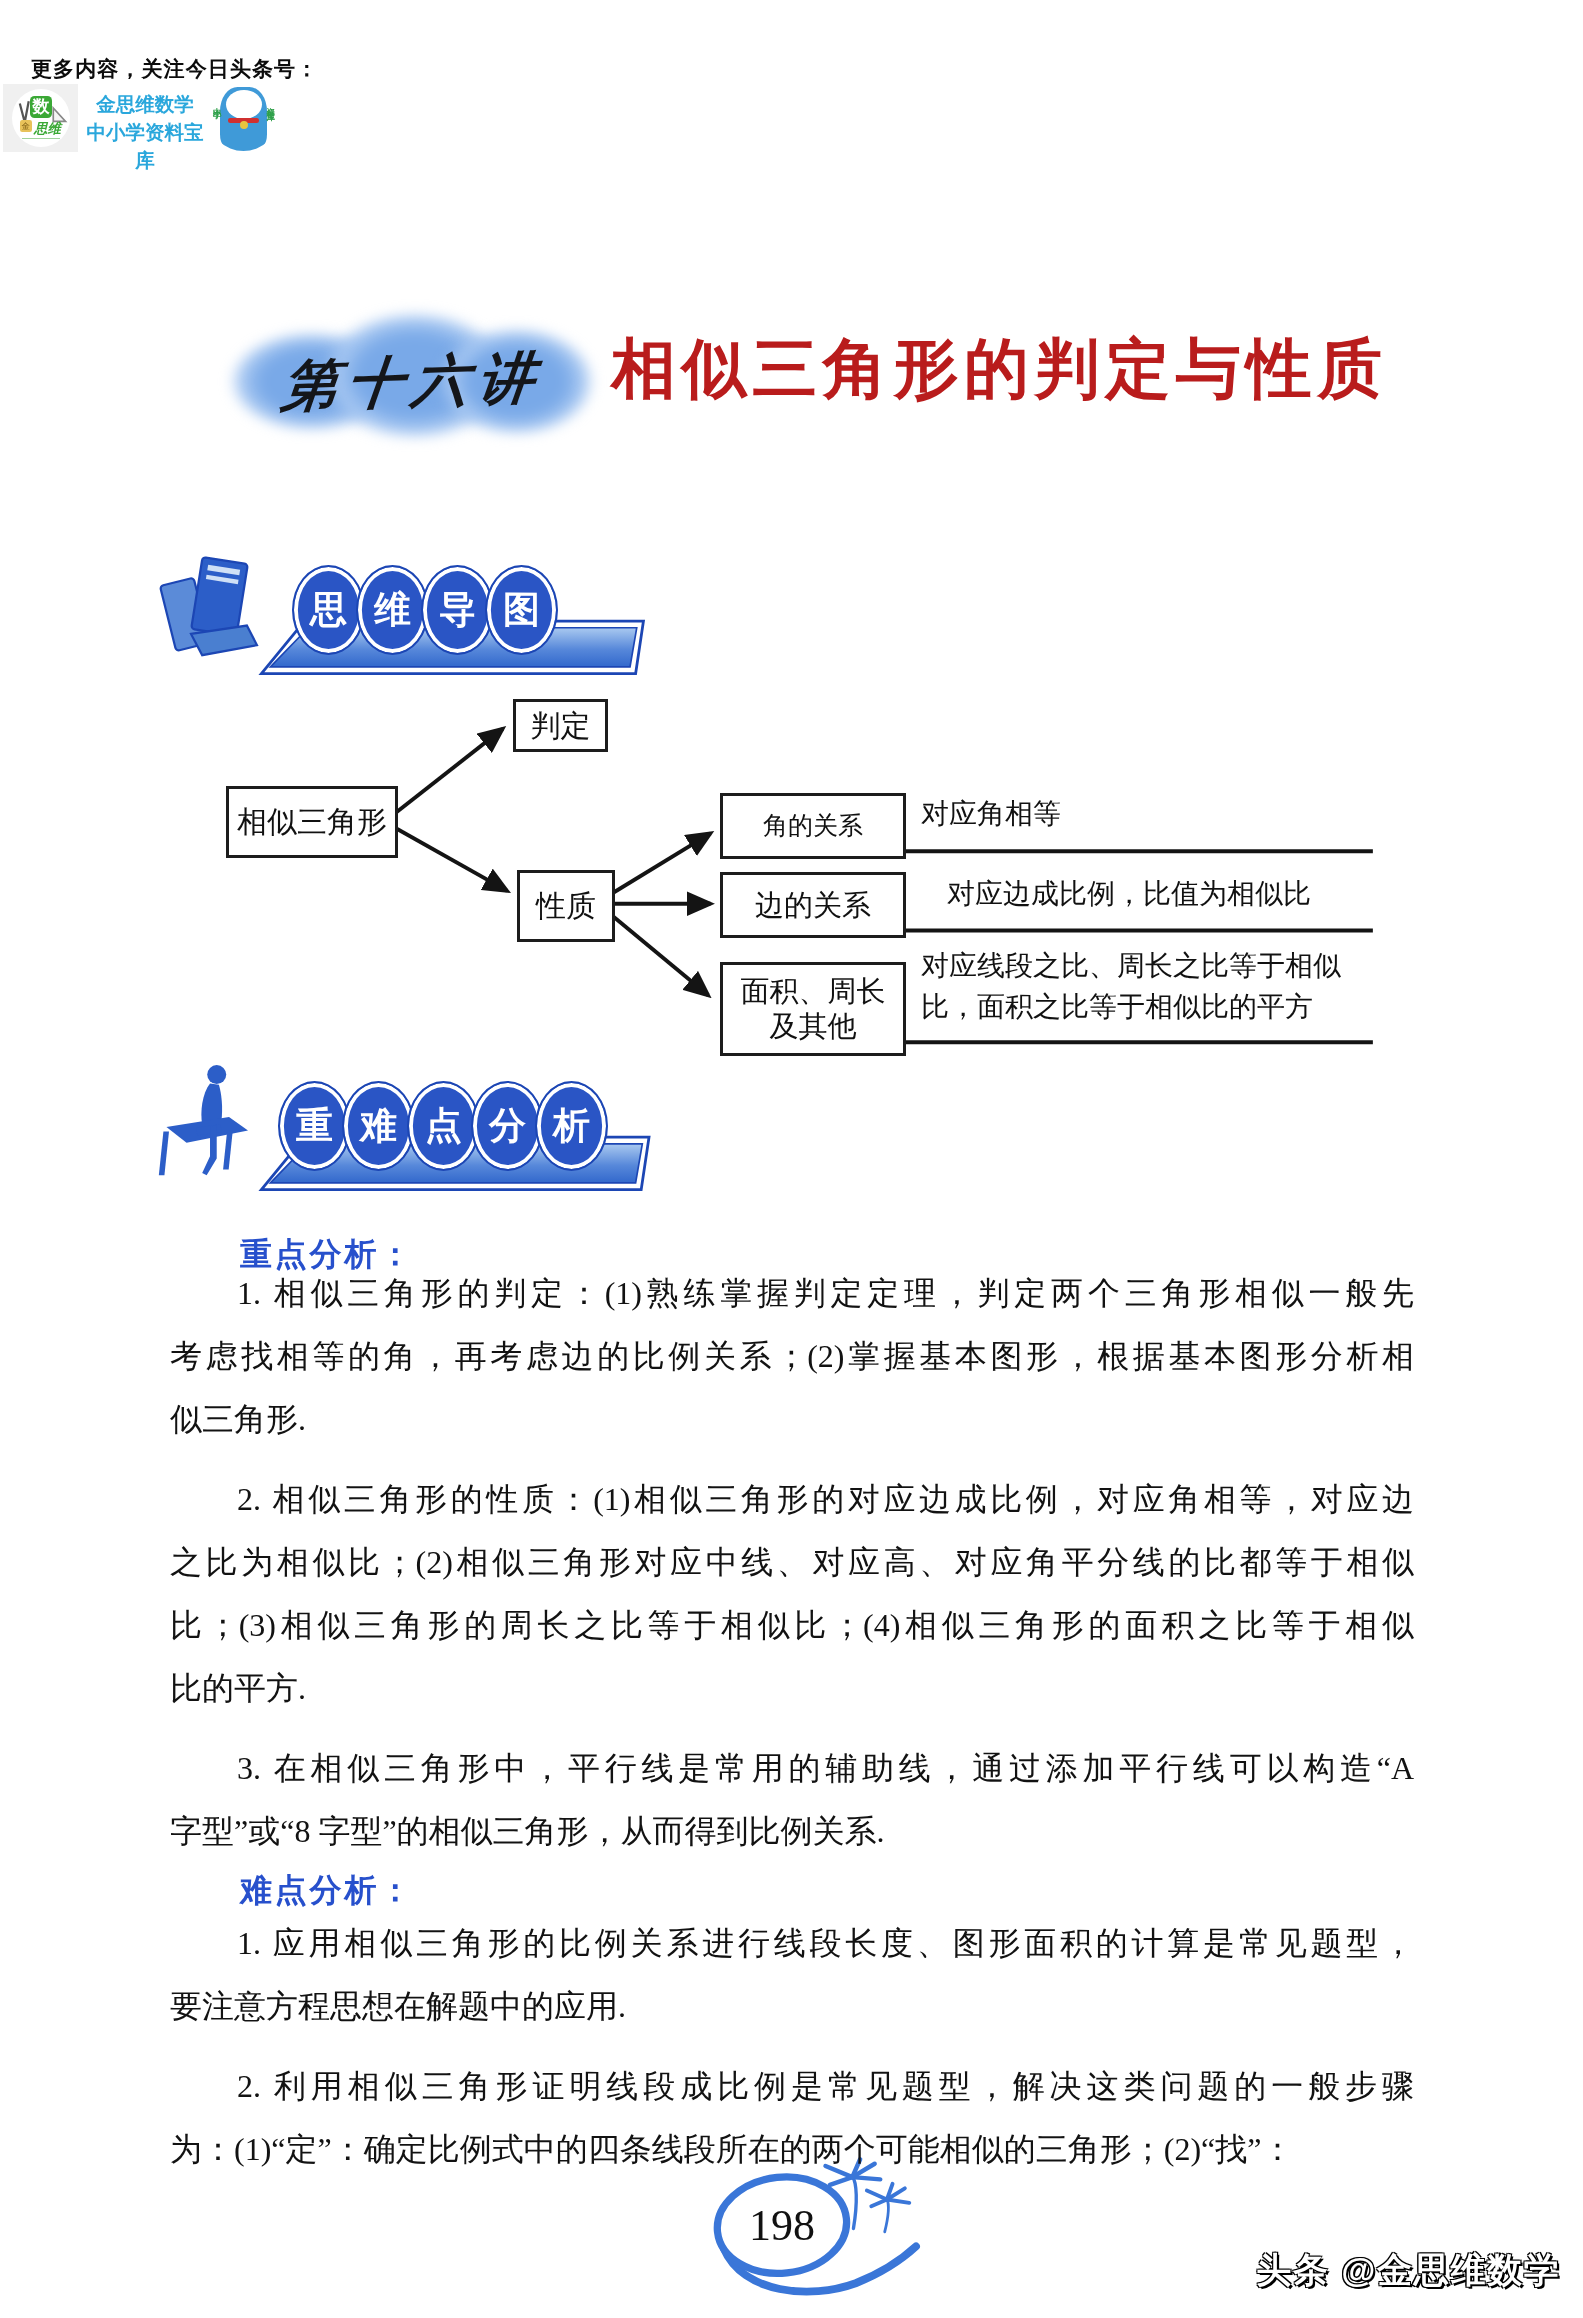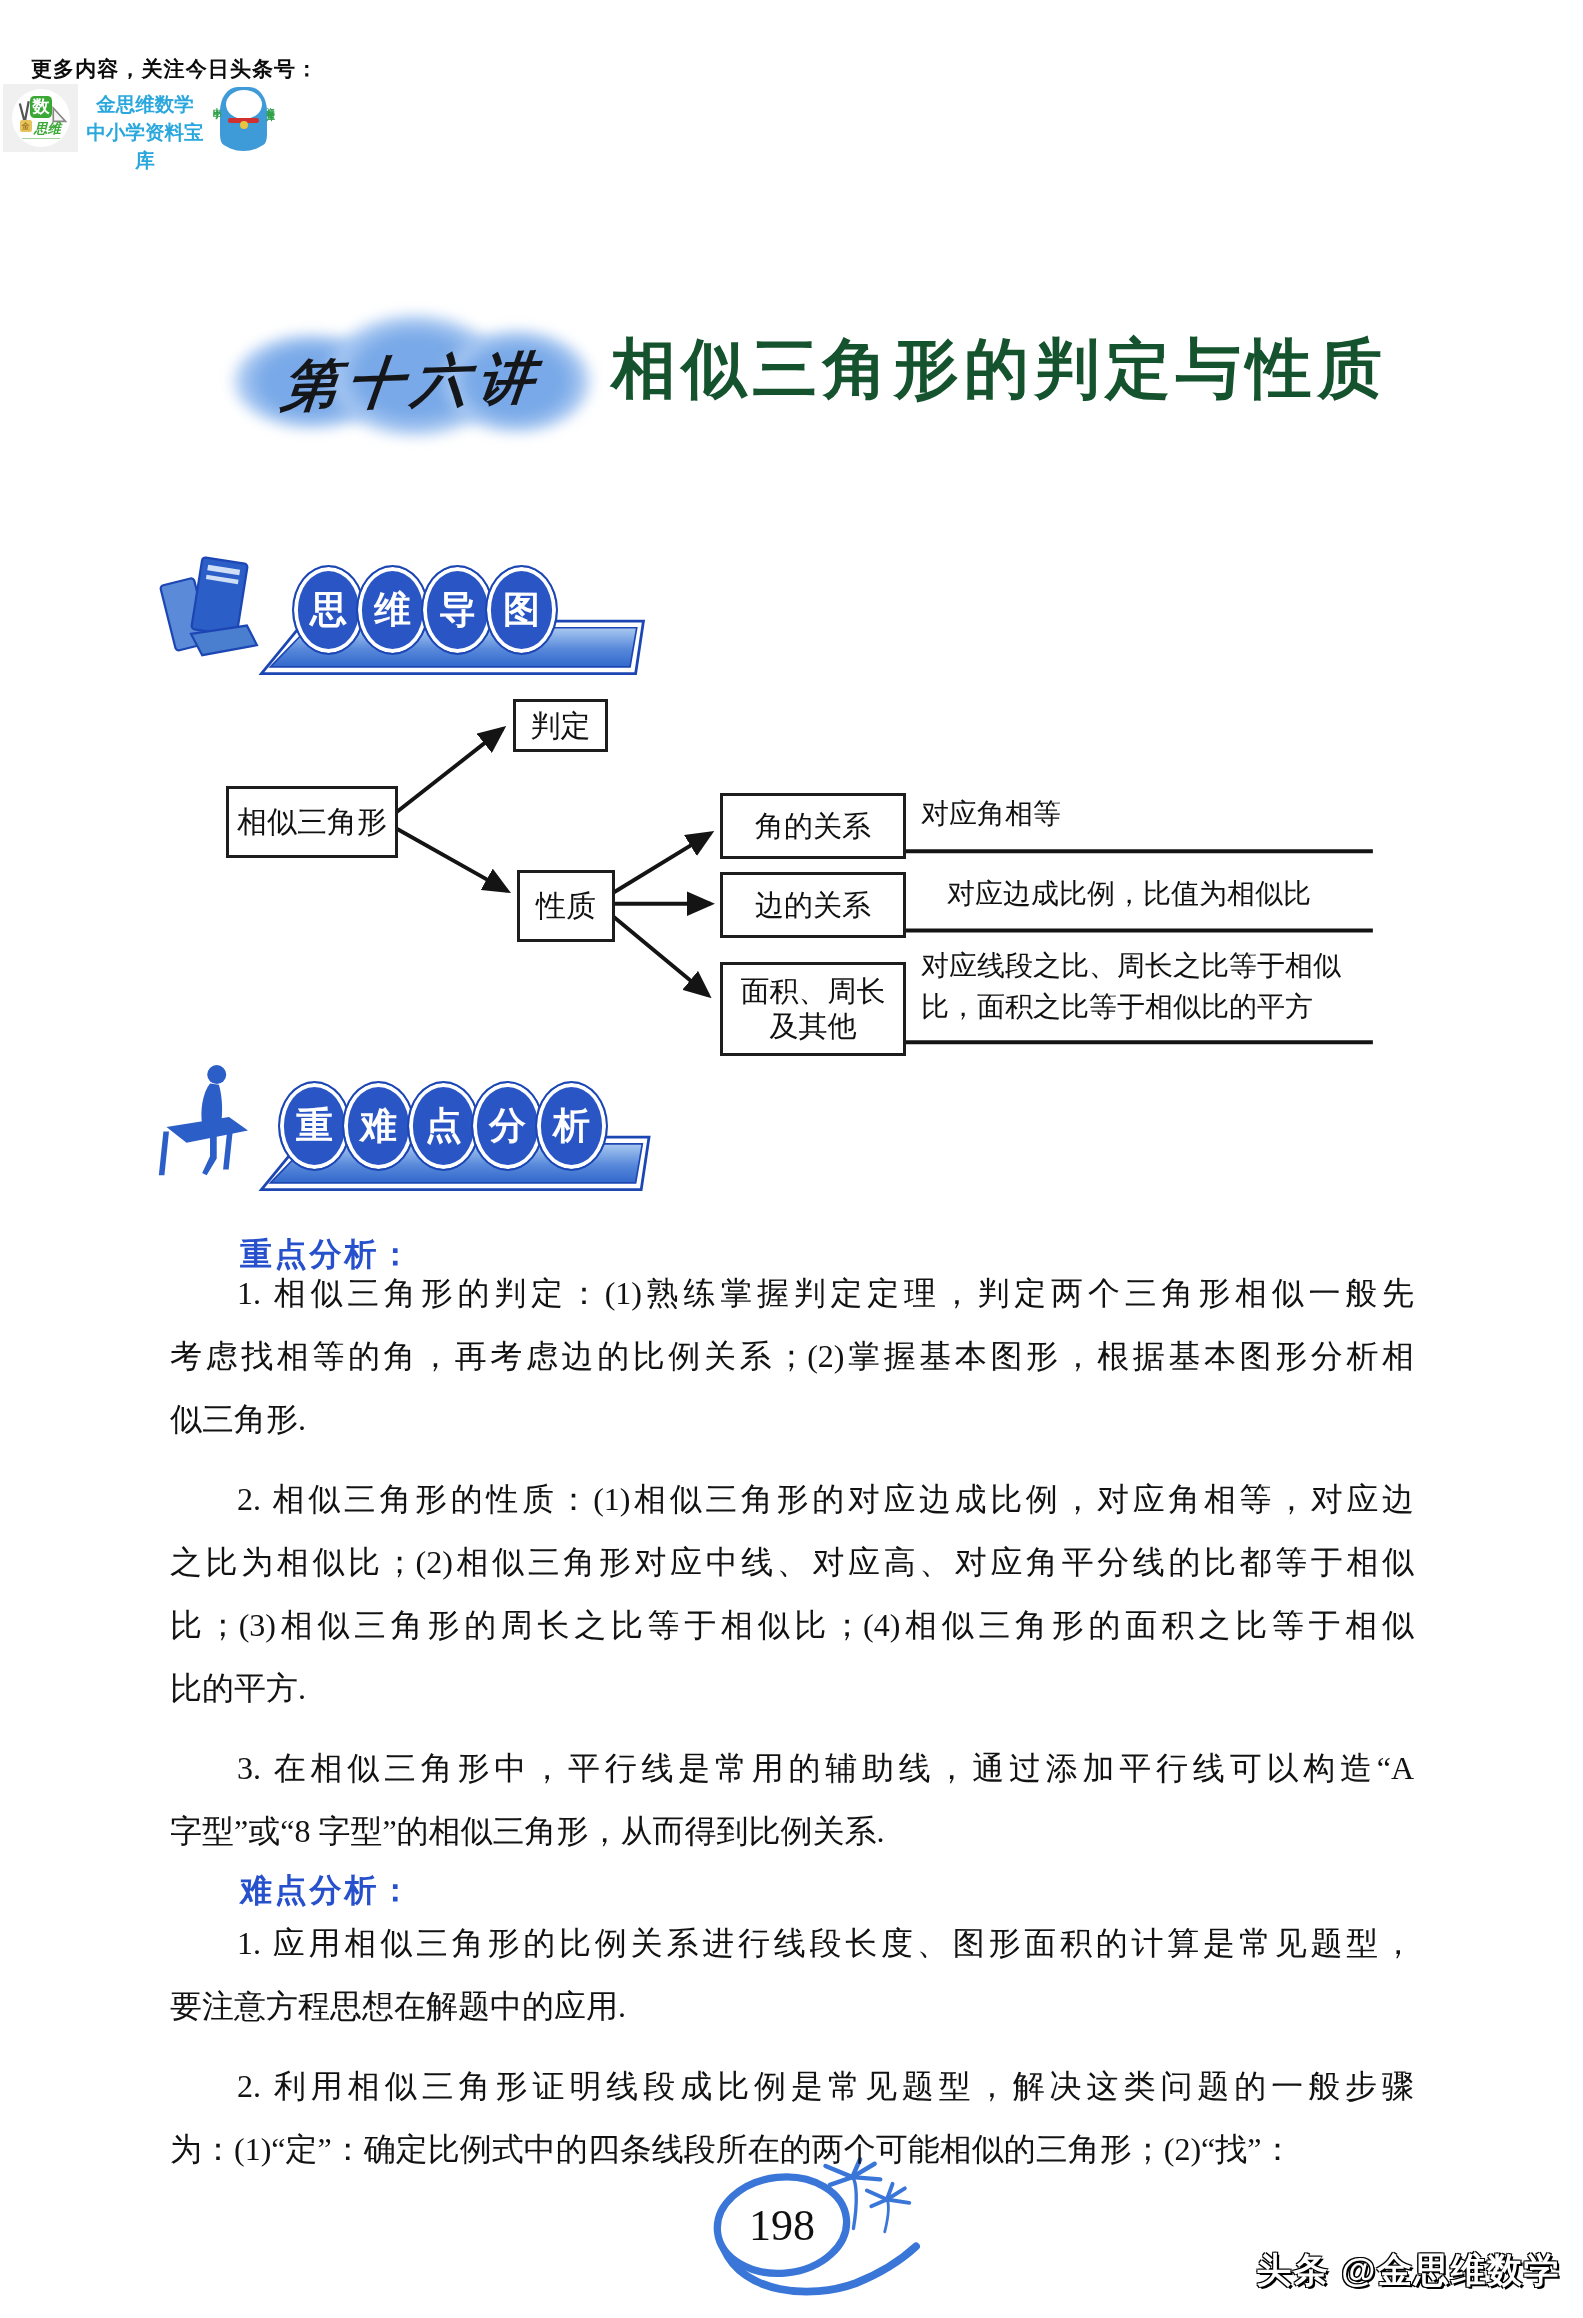--- a/index.html
+++ b/index.html
@@ -34,21 +34,21 @@
   
   .cloud{position:absolute;left:228px;top:310px;width:369px;height:137px;}
   .blob{position:absolute;border-radius:50%;filter:blur(5.6px);}
   .blob.b1{left:0;top:20px;width:168px;height:103px;background:radial-gradient(closest-side,#79a9e8 58%,#a5c6f1 82%,rgba(190,214,243,0));}
   .blob.b2{left:92px;top:0;width:190px;height:131px;background:radial-gradient(closest-side,#79a9e8 58%,#a5c6f1 82%,rgba(190,214,243,0));}
   .blob.b3{left:209px;top:15.6px;width:159px;height:111px;background:radial-gradient(closest-side,#79a9e8 58%,#a5c6f1 82%,rgba(190,214,243,0));}
   .cloud-text{position:absolute;left:17px;top:35px;width:335px;text-align:center;
               font-style:italic;font-weight:900;font-size:56px;letter-spacing:9px;color:#14161a;
               transform:skewX(-8deg) rotate(-2deg);}
   .main-title{position:absolute;left:611px;top:325px;margin:0;font-size:65px;font-weight:900;
-              letter-spacing:5.6px;color:#14532d;}
+              letter-spacing:5.6px;color:#b91c1c;}
 
   
   .deco-svg{position:absolute;left:0;top:0;width:1584px;height:2319px;pointer-events:none;}
   .bcircle{position:absolute;width:69px;height:86px;border-radius:50%;background:#2a55c5;
            border:2.2px solid #1c46b4;box-shadow:inset 0 0 0 3.9px #ffffff;
            color:#fff;font-family:"Liberation Sans",sans-serif;font-weight:bold;font-size:37px;
            display:flex;align-items:center;justify-content:center;}
   #banner1-circles .bcircle{top:565px;}
   #banner1-circles .bcircle:nth-child(1){left:292px;}
   #banner1-circles .bcircle:nth-child(2){left:356px;}
@@ -60,21 +60,21 @@
   #banner2-circles .bcircle:nth-child(3){left:407px;}
   #banner2-circles .bcircle:nth-child(4){left:471px;}
   #banner2-circles .bcircle:nth-child(5){left:535px;}
 
   
   .fbox{position:absolute;background:#fff;border:3.4px solid #1d1d1d;display:flex;align-items:center;
         justify-content:center;font-size:30px;color:#111;text-align:center;line-height:1.2;}
   #fb-judge{left:513px;top:699px;width:89px;height:47px;}
   #fb-root{left:226px;top:786px;width:166px;height:66px;}
   #fb-prop{left:517px;top:870px;width:92px;height:66px;}
-  #fb-leaf1{left:720px;top:793px;width:180px;height:60px;font-size:29px;}
+  #fb-leaf1{left:720px;top:793px;width:180px;height:60px;font-size:25px;}
   #fb-leaf2{left:720px;top:872px;width:180px;height:60px;font-size:29px;}
   #fb-leaf3{left:720px;top:962px;width:180px;height:88px;font-size:29px;flex-direction:column;}
   .fdesc{position:absolute;left:921px;font-size:28px;color:#111;white-space:nowrap;}
   #fd1{top:795px;}
   #fd2{top:875px;margin-left:26px;}
   #fd3{top:945px;line-height:41px;white-space:normal;width:464px;}
 
   
   .blue-heading{position:absolute;left:240px;font-family:"Liberation Sans","DejaVu Sans",sans-serif;
                 font-weight:bold;font-size:32px;color:#2750cc;letter-spacing:2.8px;margin-top:22px;}

